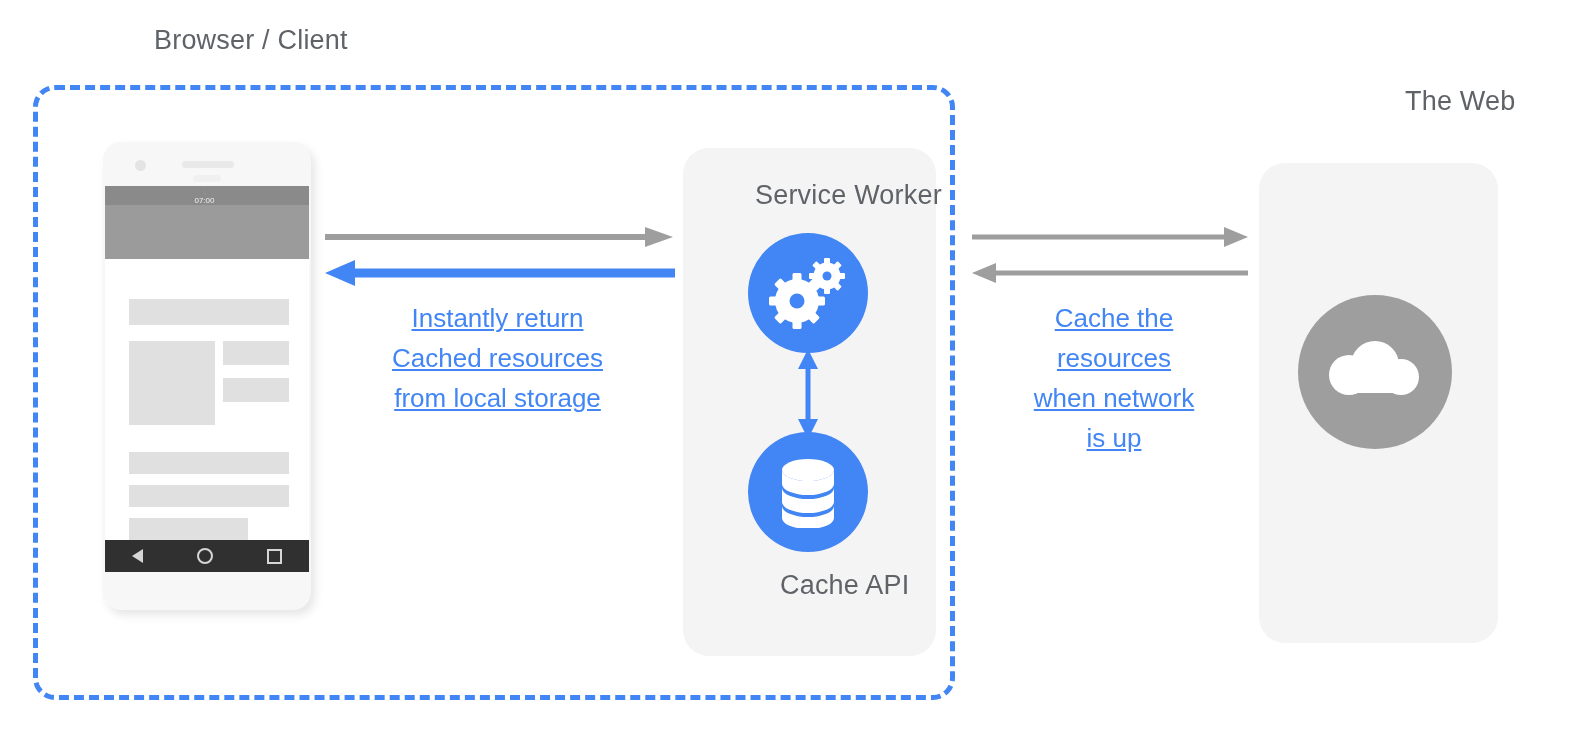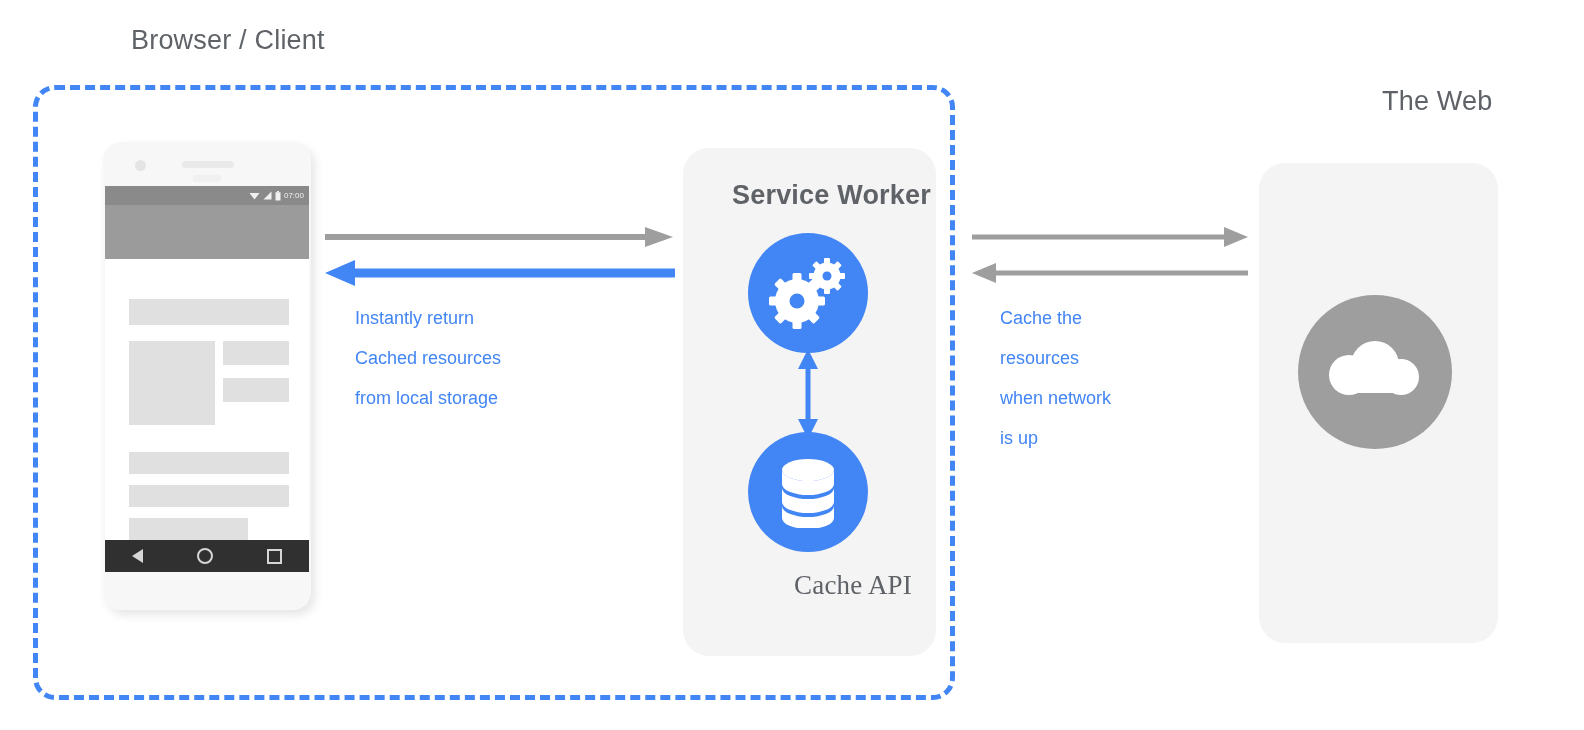--- a/index.html
+++ b/index.html
@@ -15,27 +15,30 @@
     overflow: hidden;
   }
 
   
   .grey-label {
     position: absolute;
     color: #5f6368;
     font-size: 27px;
     letter-spacing: 0.2px;
     white-space: nowrap;
+    margin-left: 23px;
   }
   .blue-text {
     position: absolute;
     color: #4285F4;
-    font-size: 18px;
+    font-size: 26px;
     line-height: 40px;
+    text-align: center;
     white-space: pre-line;
+    text-decoration: underline;
   }
 
   
   #browser-client-boundary {
     position: absolute;
     left: 33px;
     top: 85px;
     width: 922px;
     height: 615px;
     border: 5px dashed #4285F4;
@@ -87,20 +90,21 @@
     position: absolute;
     left: 0; top: 0;
     width: 204px; height: 19px;
     background: #8a8a8a;
     display: flex;
     align-items: center;
     justify-content: flex-end;
     padding-right: 5px;
     box-sizing: border-box;
     gap: 3px;
+    flex-direction: column;
   }
   .status-glyph { display:block; }
   #phone-status-time {
     color: #f1f1f1;
     font-size: 8px;
     line-height: 8px;
     font-family: "Liberation Sans", sans-serif;
   }
   #phone-app-bar {
     position: absolute;
@@ -143,26 +147,24 @@
     left: 683px;
     top: 148px;
     width: 253px;
     height: 508px;
     background: #f4f4f4;
     border-radius: 26px;
   }
   #service-worker-title {
     left: 732px;
     top: 180px;
-    font-weight: bold;
   }
   #cache-api-title {
-    left: 794px;
+    left: 757px;
     top: 570px;
-    font-family: Liberation Serif, serif;
   }
   .blue-circle {
     position: absolute;
     border-radius: 50%;
     background: #4285F4;
     display: flex;
     align-items: center;
     justify-content: center;
   }
   #service-worker-icon-circle {

